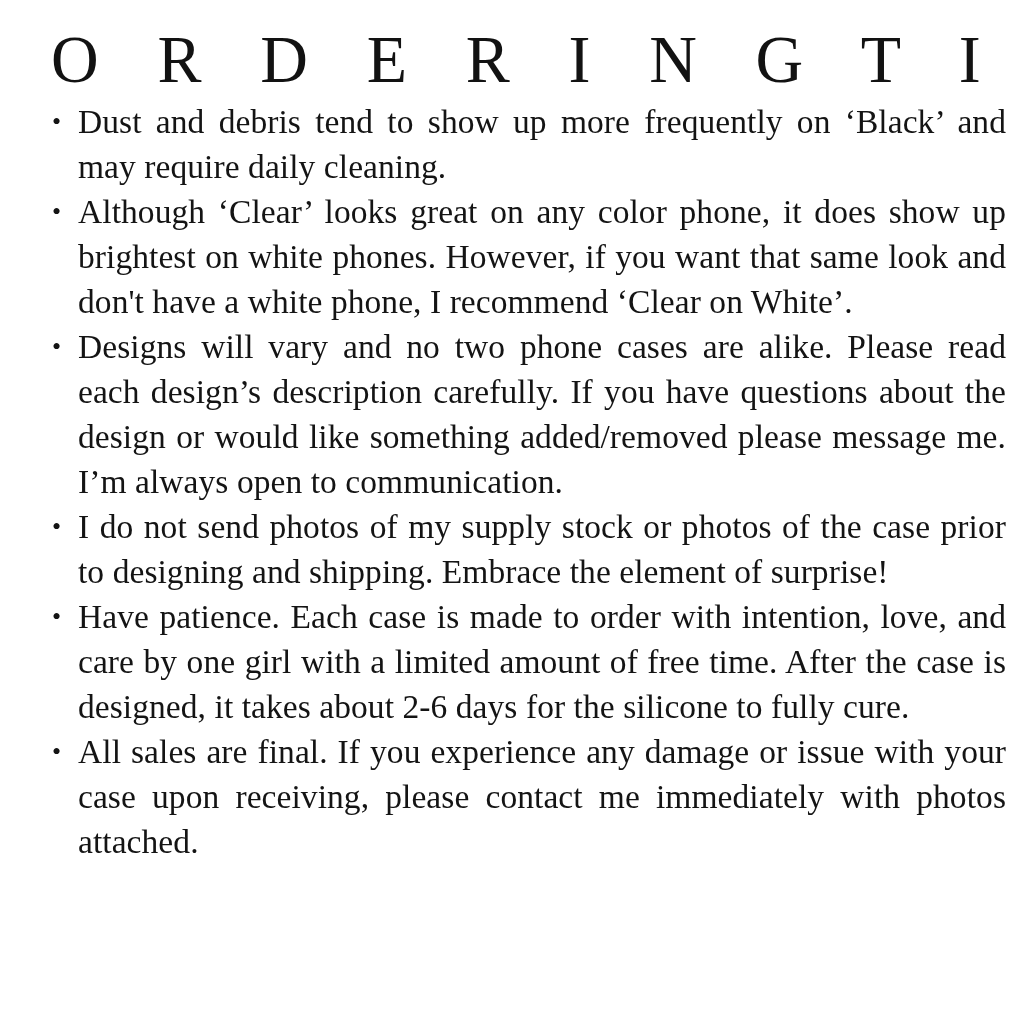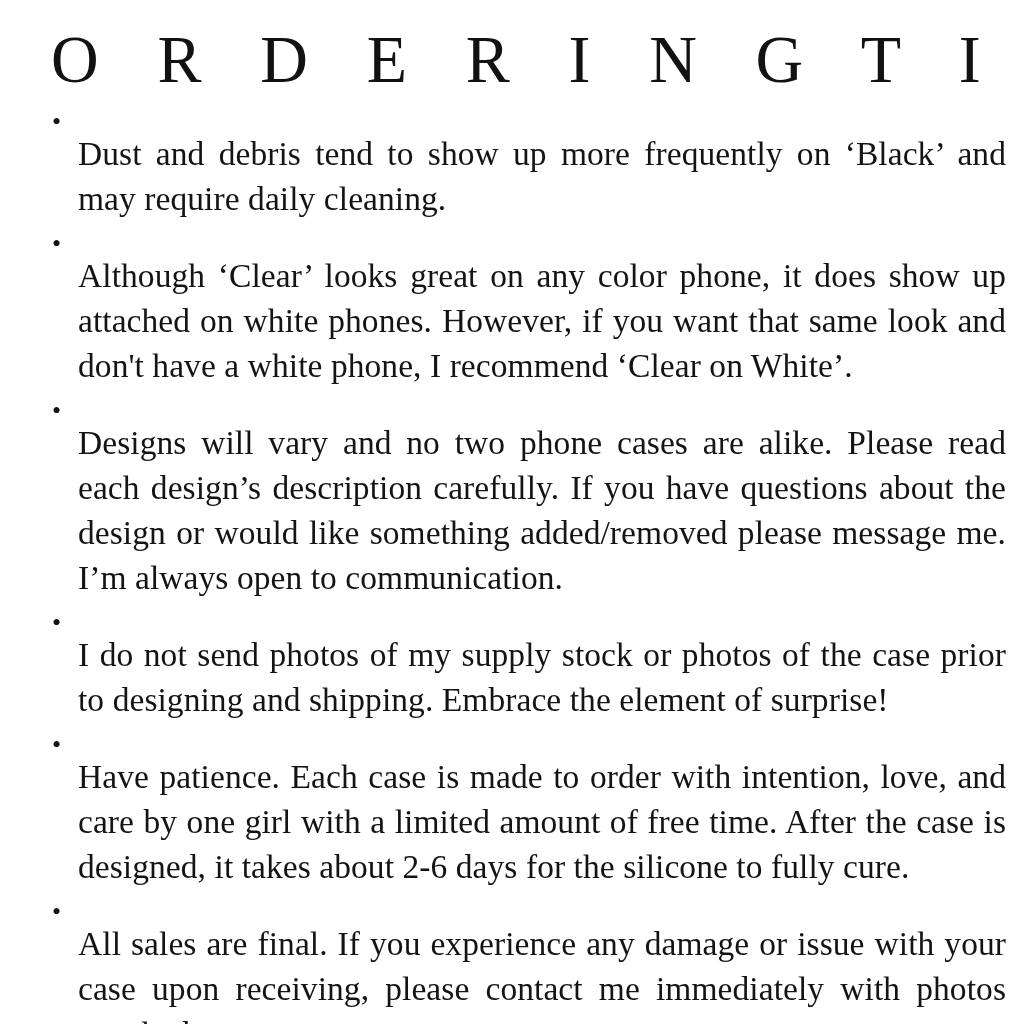--- a/index.html
+++ b/index.html
@@ -49,38 +49,37 @@
     width: 26px;
     font-size: 26px;
     line-height: 45px;
     text-align: left;
     color: #141414;
   }
   .tip-text {
     flex: 1 1 auto;
     text-align: justify;
     letter-spacing: 0.002em;
-    margin-top: 32px;
   }
 </style>
 </head>
 <body>
 
 <div class="page">
 
   <h1 class="title">O R D E R I N G   T I P S</h1>
 
   <ul class="tips-list">
     <li class="tip-item">
       <span class="bullet">•</span>
       <span class="tip-text">Dust and debris tend to show up more frequently on ‘Black’ and may require daily cleaning.</span>
     </li>
     <li class="tip-item">
       <span class="bullet">•</span>
-      <span class="tip-text">Although ‘Clear’ looks great on any color phone, it does show up attached on white phones. However, if you want that same look and don't have a white phone, I recommend ‘Clear on White’.</span>
+      <span class="tip-text">Although ‘Clear’ looks great on any color phone, it does show up brightest on white phones. However, if you want that same look and don't have a white phone, I recommend ‘Clear on White’.</span>
     </li>
     <li class="tip-item">
       <span class="bullet">•</span>
       <span class="tip-text">Designs will vary and no two phone cases are alike. Please read each design’s description carefully. If you have questions about the design or would like something added/removed please message me. I’m always open to communication.</span>
     </li>
     <li class="tip-item">
       <span class="bullet">•</span>
       <span class="tip-text">I do not send photos of my supply stock or photos of the case prior to designing and shipping. Embrace the element of surprise!</span>
     </li>
     <li class="tip-item">

